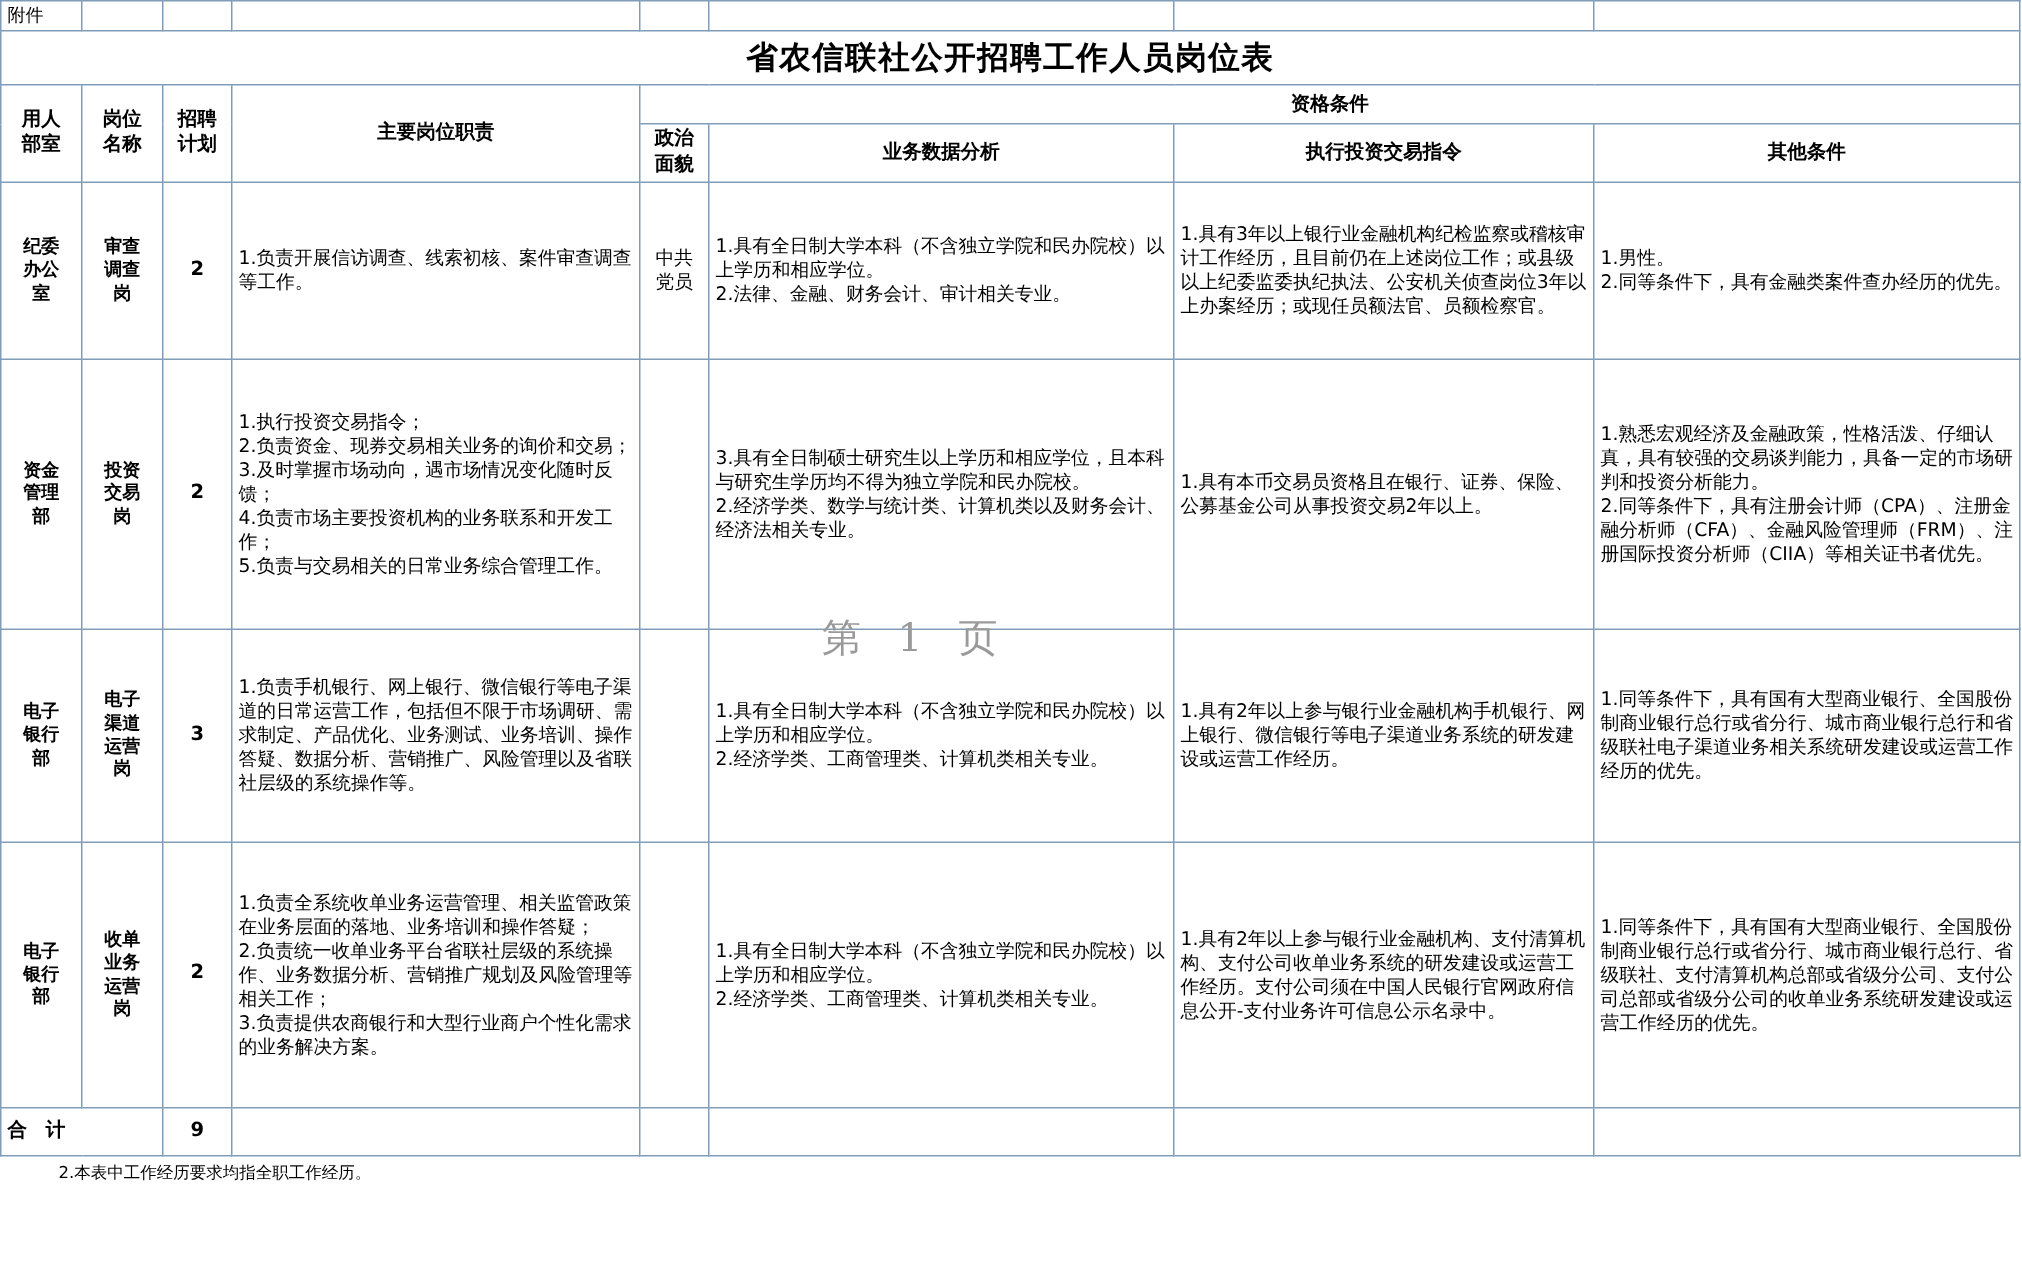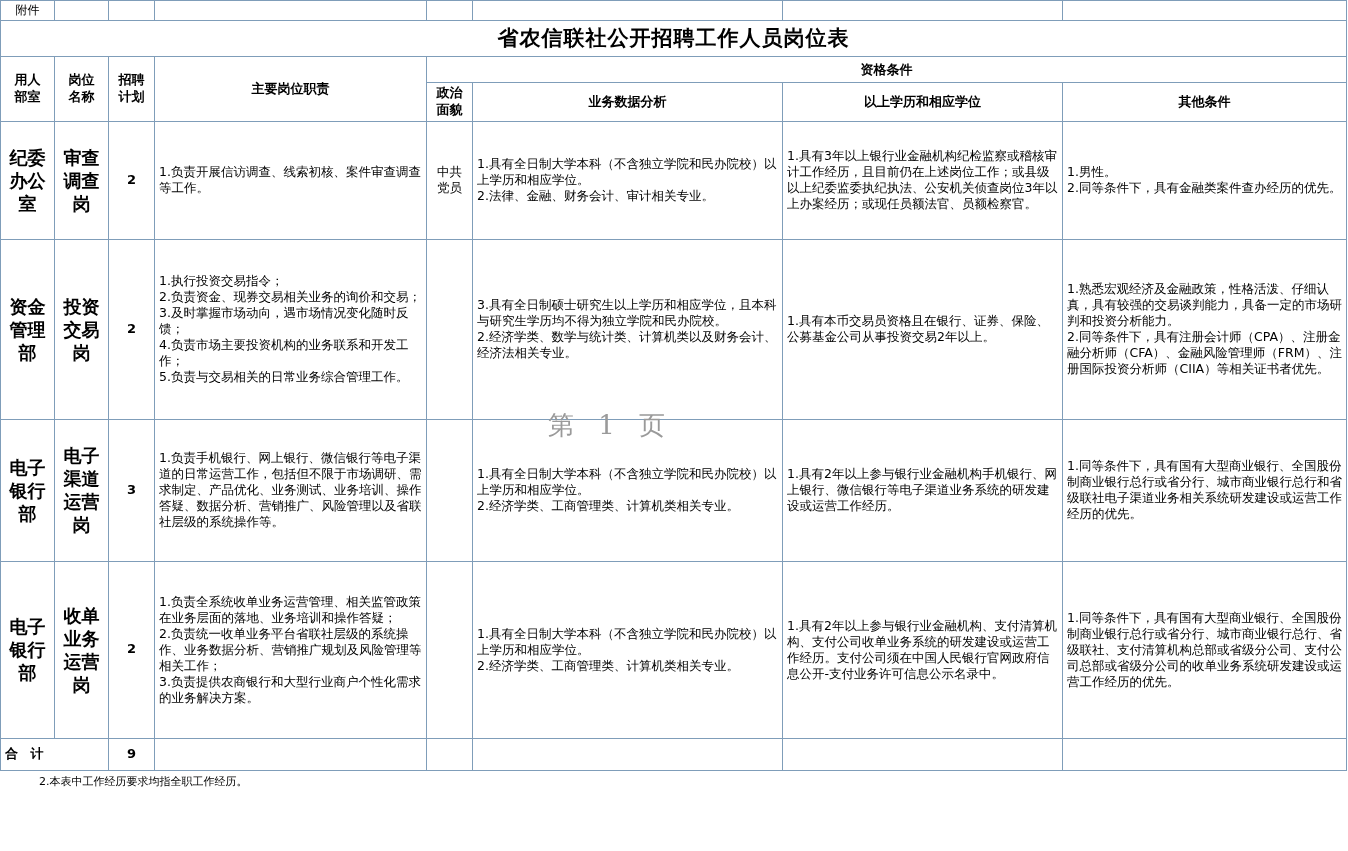--- a/index.html
+++ b/index.html
@@ -34,21 +34,21 @@
     box-sizing: border-box;
     line-height: 1.28;
   }
   
   .attach-row td {
     height: 20px;
     font-size: 12px;
     padding: 1px 3px;
   }
   .attach-label {
-    text-align: center;
+    text-align: left;
   }
   
   .title-cell {
     text-align: center;
     font-size: 21px;
     font-weight: bold;
     height: 36px;
     letter-spacing: 1px;
   }
   
@@ -66,21 +66,21 @@
     text-align: center;
     font-weight: bold;
     font-size: 13px;
     height: 26px;
     margin-left: 44px;
   }
   
   .c-dept, .c-post {
     text-align: center;
     font-weight: bold;
-    font-size: 18px;
+    font-size: 12px;
   }
   .c-plan {
     text-align: center;
     font-weight: bold;
     font-size: 13px;
   }
   .c-text {
     text-align: left;
     font-size: 12.5px;
     vertical-align: middle;
@@ -161,21 +161,21 @@
       <td class="hdr nowrap-pre" rowspan="2">招聘
 计划</td>
       <td class="hdr" rowspan="2">主要岗位职责</td>
       <td class="qual-head" colspan="4">资格条件</td>
     </tr>
 
     <tr>
       <td class="hdr-sub nowrap-pre" style="height:36px">政治
 面貌</td>
       <td class="hdr-sub">业务数据分析</td>
-      <td class="hdr-sub">以上学历和相应学位</td>
+      <td class="hdr-sub">执行投资交易指令</td>
       <td class="hdr-sub">其他条件</td>
     </tr>
 
     <tr style="height:118px">
       <td class="c-dept nowrap-pre">纪委
 办公
 室</td>
       <td class="c-post nowrap-pre">审查
 调查
 岗</td>

